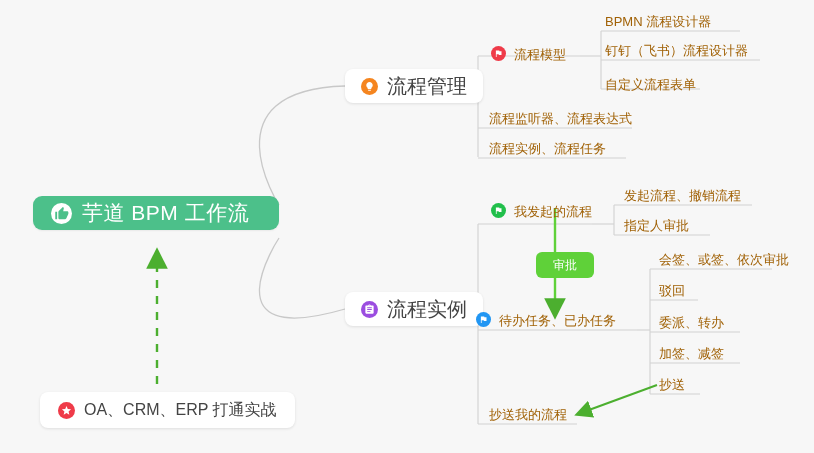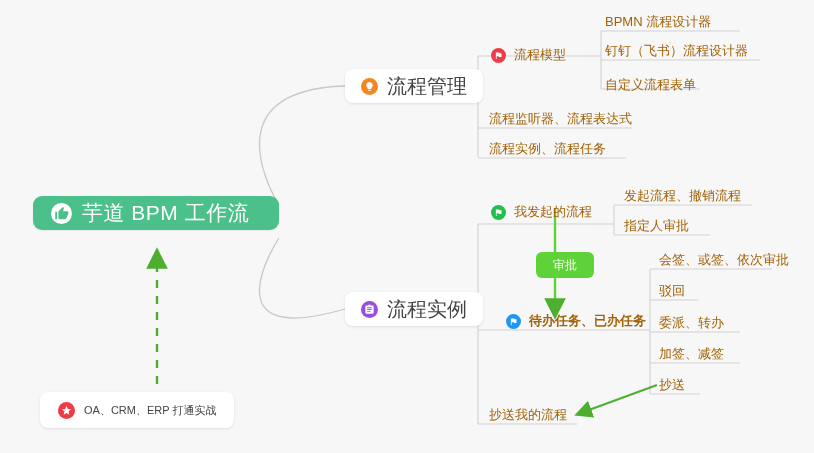--- a/index.html
+++ b/index.html
@@ -70,21 +70,21 @@
   
   .leaf {
     position: absolute;
     font-size: 13px;
     color: #a16207;
     white-space: nowrap;
     line-height: 18px;
   }
   .leaf.with-icon {
     display: flex;
-    align-items: center;
+    align-items: flex-start;
   }
   .leaf .leaf-text { margin-left: 8px; }
 
   
   .tag-box {
     position: absolute;
     background: #5fd139;
     border-radius: 6px;
     color: #ffffff;
     font-size: 12px;
@@ -210,21 +210,21 @@
     </span>
     <span class="card-label">流程实例</span>
   </div>
 
   <div class="card-node" style="left:40px; top:392px; height:36px; padding:0 18px;">
     <span class="ico" style="background:#ef3b49;">
       <svg viewBox="0 0 24 24" width="11" height="11" fill="#ffffff">
         <path d="M12 17.27L18.18 21l-1.64-7.03L22 9.24l-7.19-.61L12 2 9.19 8.63 2 9.24l5.46 4.73L5.82 21z"></path>
       </svg>
     </span>
-    <span class="card-label" style="font-size:11px;">OA、CRM、ERP 打通实战</span>
+    <span class="card-label" style="font-size:16px;">OA、CRM、ERP 打通实战</span>
   </div>
 
   <div class="leaf with-icon" style="left:491px; top:46px;">
     <span class="ico sm" style="background:#ef3b49;">
       <svg viewBox="0 0 24 24" width="9" height="9" fill="#ffffff">
         <path d="M14.4 6L14 4H5v17h2v-7h5.6l.4 2h7V6z"></path>
       </svg>
     </span>
     <span class="leaf-text">流程模型</span>
   </div>
@@ -241,21 +241,21 @@
     <span class="ico sm" style="background:#21bf4b;">
       <svg viewBox="0 0 24 24" width="9" height="9" fill="#ffffff">
         <path d="M14.4 6L14 4H5v17h2v-7h5.6l.4 2h7V6z"></path>
       </svg>
     </span>
     <span class="leaf-text">我发起的流程</span>
   </div>
 
   <div class="leaf" style="left:605px; top:76px;">自定义流程表单</div>
 
-  <div class="leaf with-icon" style="left:506px; top:312px;font-weight:bold;">
+  <div class="leaf with-icon" style="left:476px; top:312px;">
     <span class="ico sm" style="background:#2196f3;">
       <svg viewBox="0 0 24 24" width="9" height="9" fill="#ffffff">
         <path d="M14.4 6L14 4H5v17h2v-7h5.6l.4 2h7V6z"></path>
       </svg>
     </span>
     <span class="leaf-text">待办任务、已办任务</span>
   </div>
 
   <div class="leaf" style="left:489px; top:406px;">抄送我的流程</div>
 

